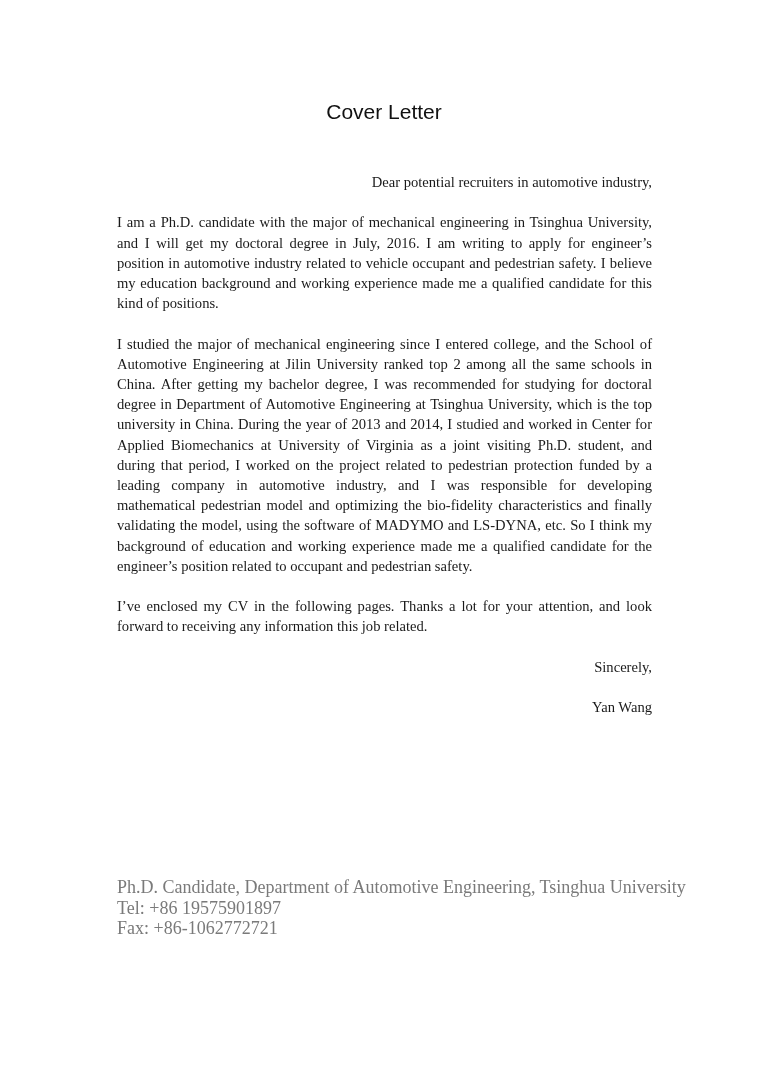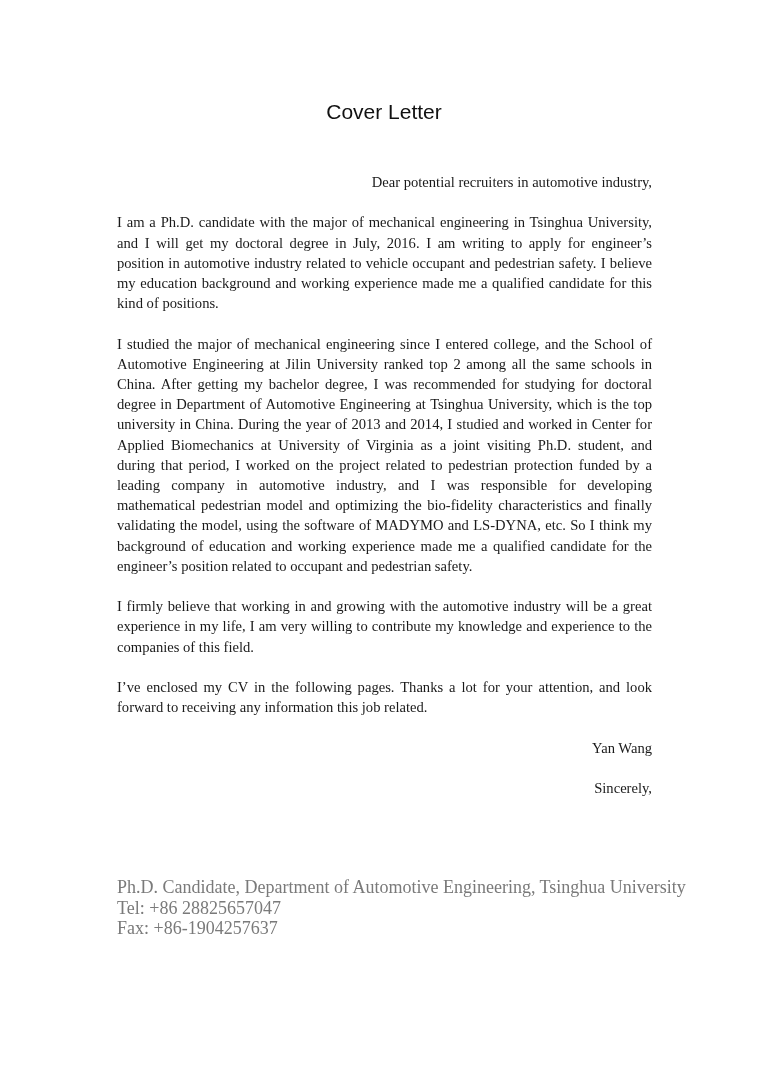--- a/index.html
+++ b/index.html
@@ -66,24 +66,23 @@
 </head>
 <body>
 
 <div class="page">
   <h1 class="title">Cover Letter</h1>
 
   <div class="body">
     <p class="left">Dear potential recruiters in automotive industry,</p>
     <p>I am a Ph.D. candidate with the major of mechanical engineering in Tsinghua University, and I will get my doctoral degree in July, 2016. I am writing to apply for engineer’s position in automotive industry related to vehicle occupant and pedestrian safety. I believe my education background and working experience made me a qualified candidate for this kind of positions.</p>
     <p>I studied the major of mechanical engineering since I entered college, and the School of Automotive Engineering at Jilin University ranked top 2 among all the same schools in China. After getting my bachelor degree, I was recommended for studying for doctoral degree in Department of Automotive Engineering at Tsinghua University, which is the top university in China. During the year of 2013 and 2014, I studied and worked in Center for Applied Biomechanics at University of Virginia as a joint visiting Ph.D. student, and during that period, I worked on the project related to pedestrian protection funded by a leading company in automotive industry, and I was responsible for developing mathematical pedestrian model and optimizing the bio-fidelity characteristics and finally validating the model, using the software of MADYMO and LS-DYNA, etc. So I think my background of education and working experience made me a qualified candidate for the engineer’s position related to occupant and pedestrian safety.</p>
-    <p>I firmly believe that working in and growing with the automotive industry will be a great experience in my life, I am very willing to contribute my knowledge and experience to the companies of this field.</p>
     <p>I’ve enclosed my CV in the following pages. Thanks a lot for your attention, and look forward to receiving any information this job related.</p>
+    <p class="left">Sincerely,</p>
     <p class="left">Yan Wang</p>
-    <p class="left">Sincerely,</p>
   </div>
 
   <div class="footer">
     <div>Ph.D. Candidate, Department of Automotive Engineering, Tsinghua University</div>
-    <div>Tel: +86 28825657047</div>
-    <div>Fax: +86-1904257637</div>
+    <div>Tel: +86 19575901897</div>
+    <div>Fax: +86-1062772721</div>
   </div>
 </div>
 
 </body></html>

